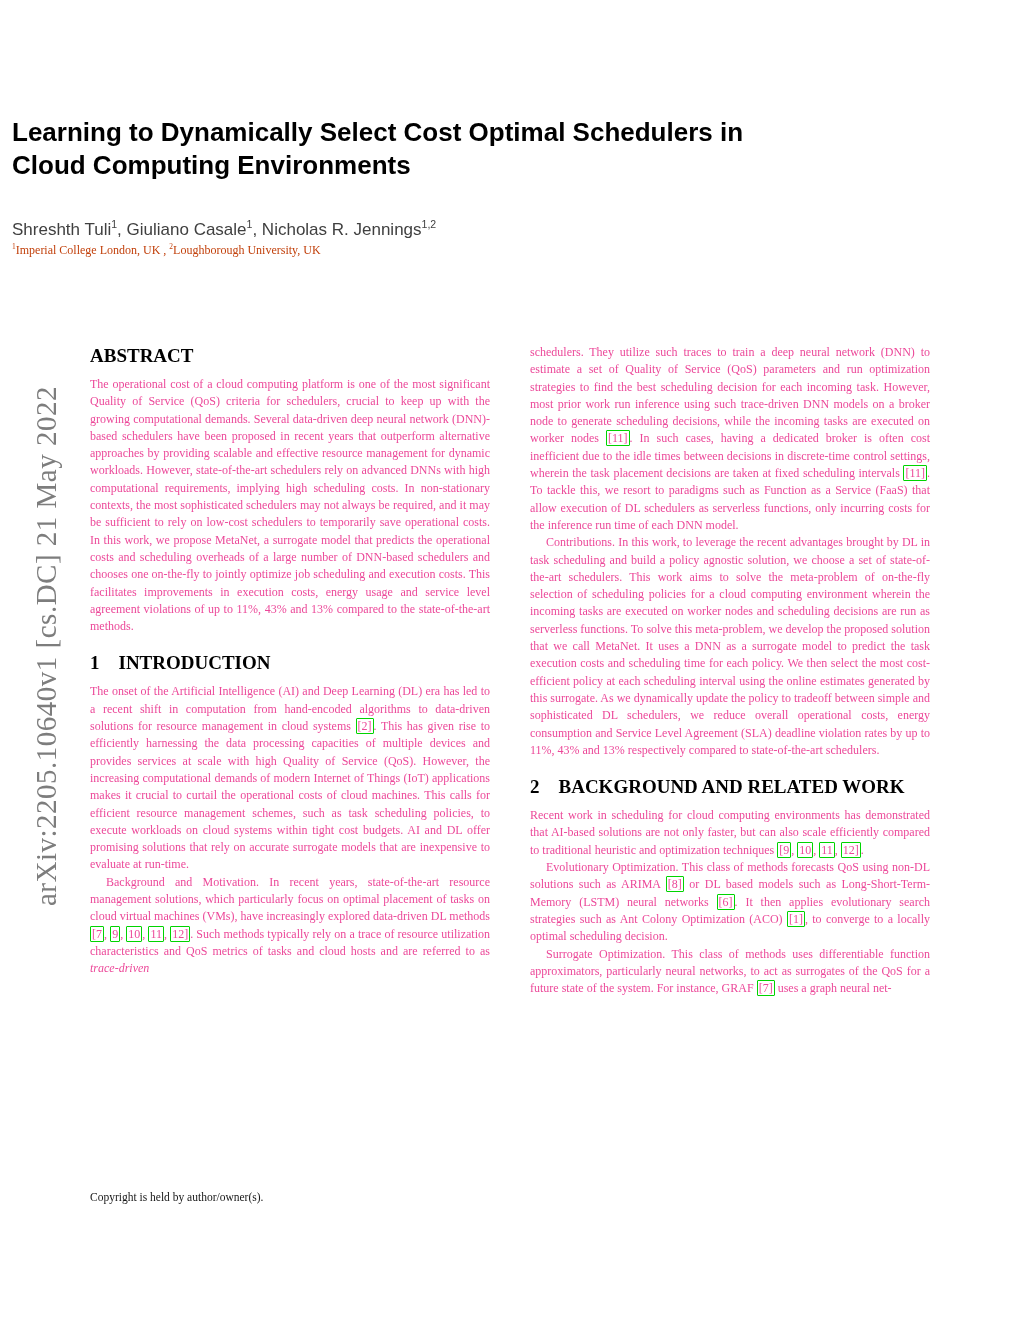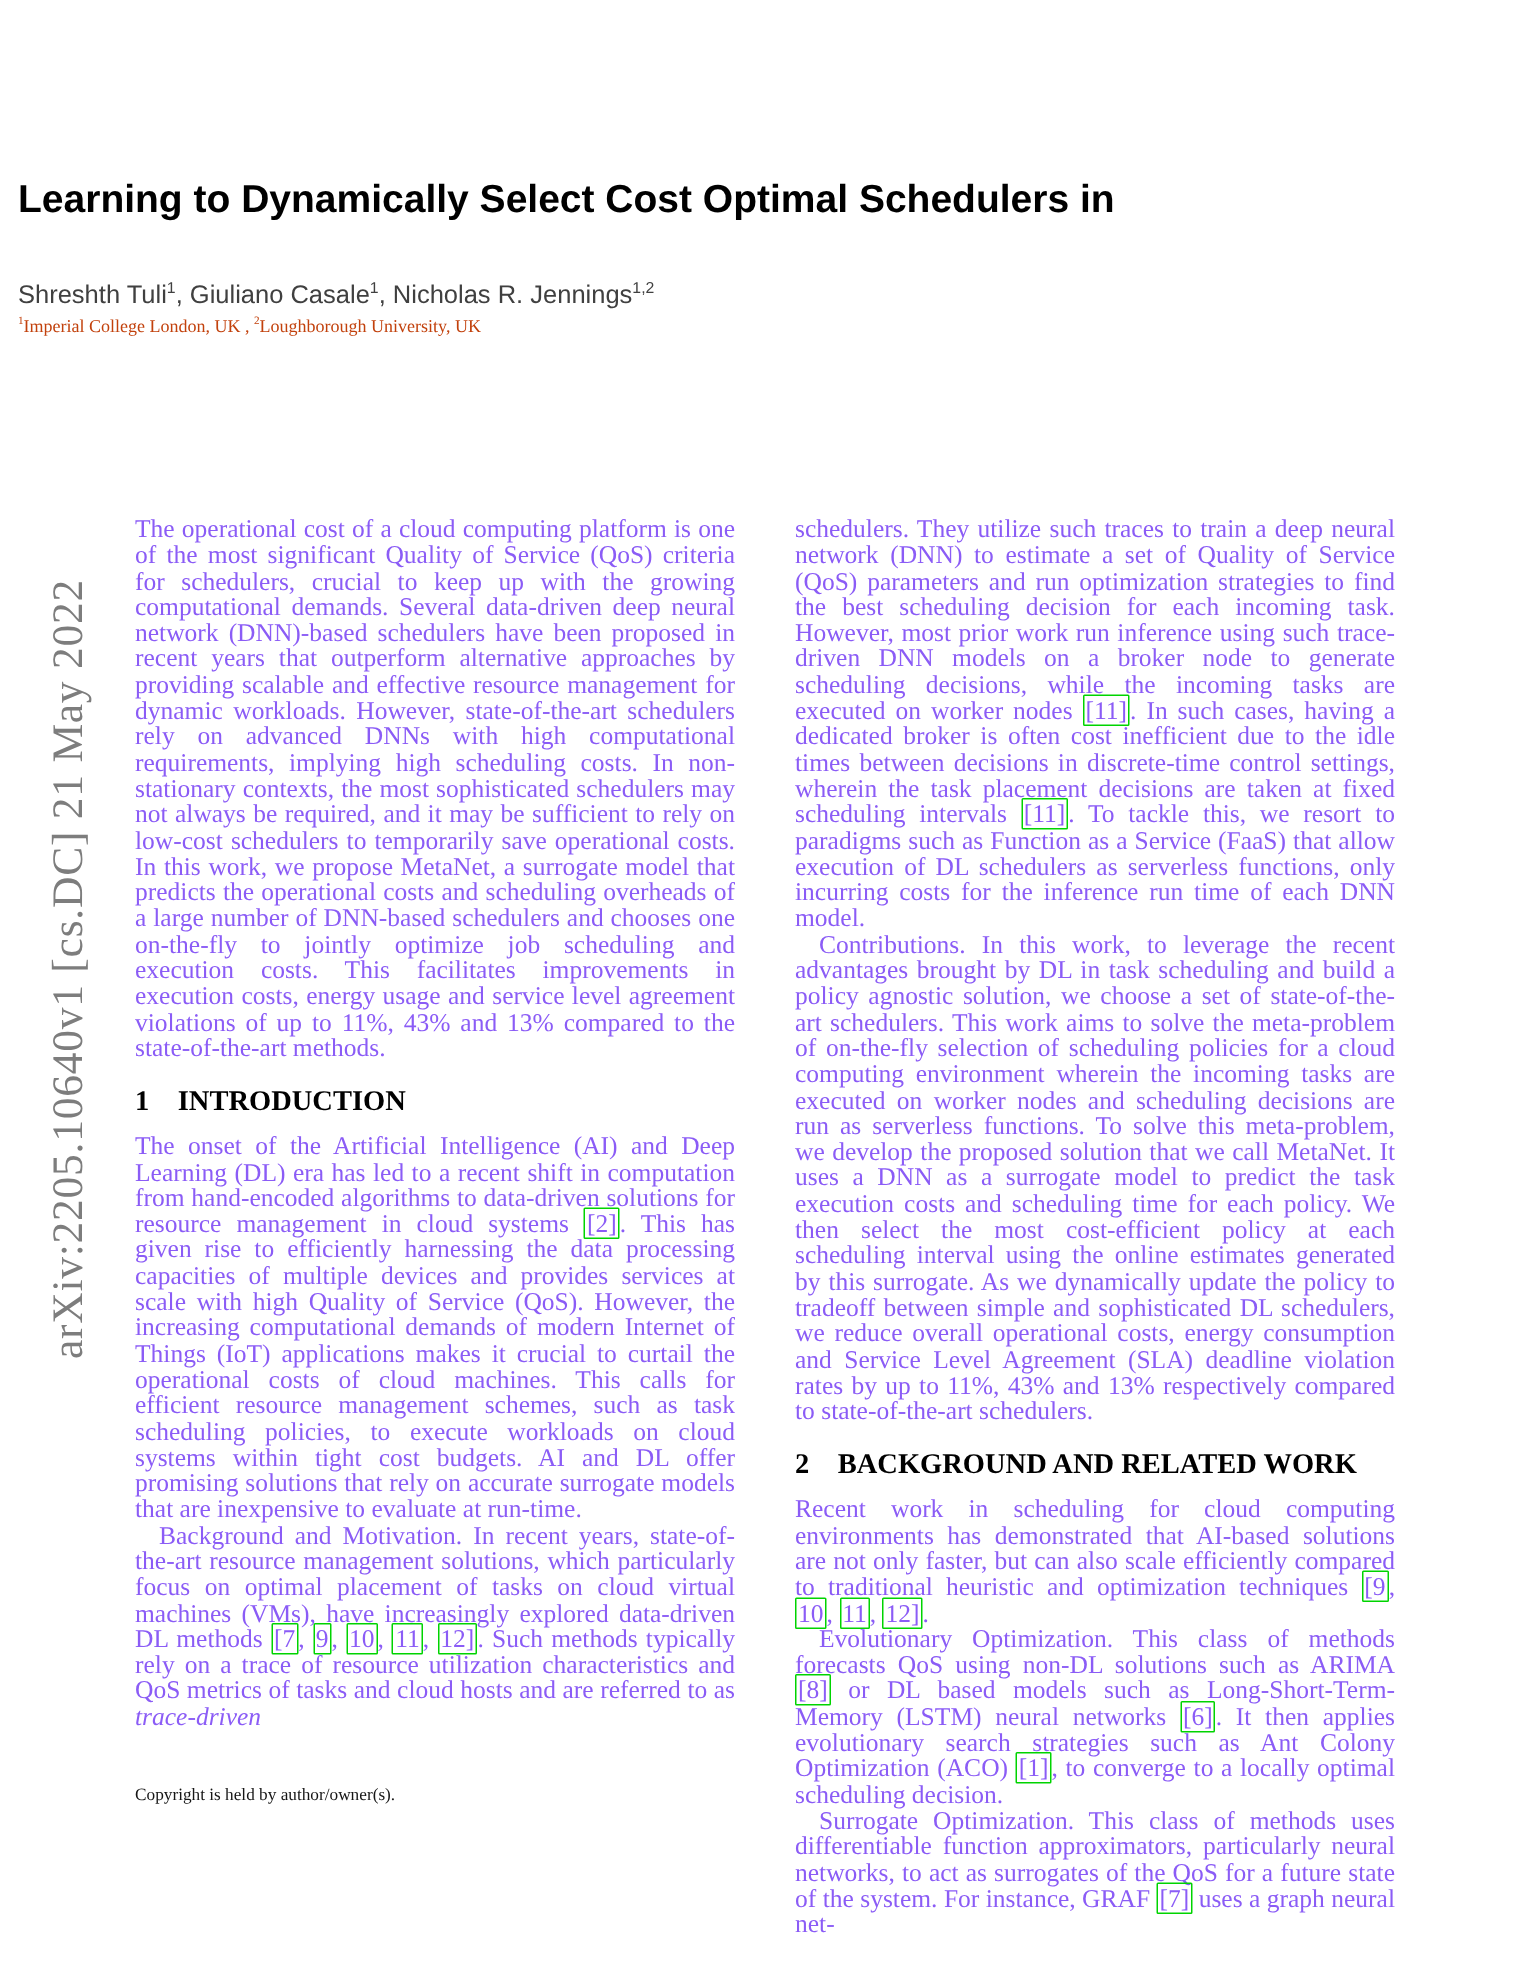--- a/index.html
+++ b/index.html
@@ -67,24 +67,24 @@
     font-weight: bold;
     font-size: 19px;
     line-height: 23px;
     color: #000000;
     margin: 16px 0 9px 0;
   }
   .sec-heading.first { margin-top: 0; }
   .sec-num { display: inline-block; margin-right: 19px; }
 
   .body-par {
-    font-size: 17px;
+    font-size: 12px;
     line-height: 17.3px;
     text-align: justify;
-    color: #8b5cf6;
+    color: #ec4899;
   }
   .body-par.indent { text-indent: 16px; }
 
   .seg-b { font-weight: normal; }
   .seg-i { font-style: italic; }
   .seg-sup { vertical-align: super; font-size: 62%; line-height: 0; }
   .seg-cite {
     border: 1.5px solid #00d400;
     padding: 0 1px;
     border-radius: 1px;
@@ -103,28 +103,30 @@
 </head>
 <body>
 
 <div class="page">
 
   <div class="arxiv-banner">arXiv:2205.10640v1  [cs.DC]  21 May 2022</div>
 
   <div class="header">
     <h1 class="title">
       <span>Learning to Dynamically Select Cost Optimal Schedulers in</span><br>
+      <span>Cloud Computing Environments</span>
     </h1>
     <div class="authors"><span class="seg-text">Shreshth Tuli</span><span class="seg-sup">1</span><span class="seg-text">, Giuliano Casale</span><span class="seg-sup">1</span><span class="seg-text">, Nicholas R. Jennings</span><span class="seg-sup">1,2</span></div>
     <div class="affiliation"><span class="seg-sup">1</span><span class="seg-text">Imperial College London, UK , </span><span class="seg-sup">2</span><span class="seg-text">Loughborough University, UK</span></div>
   </div>
 
   <div class="columns">
 
     <div class="col">
+      <h2 class="sec-heading first">ABSTRACT</h2>
       <p class="body-par"><span class="seg-text">The operational cost of a cloud computing platform is one of the most significant Quality of Service (QoS) criteria for schedulers, crucial to keep up with the growing computational demands. Several data-driven deep neural network (DNN)-based schedulers have been proposed in recent years that outperform alternative approaches by providing scalable and effective resource management for dynamic workloads. However, state-of-the-art schedulers rely on advanced DNNs with high computational requirements, implying high scheduling costs. In non-stationary contexts, the most sophisticated schedulers may not always be required, and it may be sufficient to rely on low-cost schedulers to temporarily save operational costs. In this work, we propose MetaNet, a surrogate model that predicts the operational costs and scheduling overheads of a large number of DNN-based schedulers and chooses one on-the-fly to jointly optimize job scheduling and execution costs. This facilitates improvements in execution costs, energy usage and service level agreement violations of up to 11%, 43% and 13% compared to the state-of-the-art methods.</span></p>
 
       <h2 class="sec-heading">
         <span class="sec-num">1</span><span>INTRODUCTION</span>
       </h2>
       <p class="body-par"><span class="seg-text">The onset of the Artificial Intelligence (AI) and Deep Learning (DL) era has led to a recent shift in computation from hand-encoded algorithms to data-driven solutions for resource management in cloud systems </span><span class="seg-cite" style="border-color: rgb(0, 212, 0);">[2]</span><span class="seg-text">. This has given rise to efficiently harnessing the data processing capacities of multiple devices and provides services at scale with high Quality of Service (QoS). However, the increasing computational demands of modern Internet of Things (IoT) applications makes it crucial to curtail the operational costs of cloud machines. This calls for efficient resource management schemes, such as task scheduling policies, to execute workloads on cloud systems within tight cost budgets. AI and DL offer promising solutions that rely on accurate surrogate models that are inexpensive to evaluate at run-time.</span></p>
       <p class="body-par indent"><span class="seg-b">Background and Motivation.</span><span class="seg-text"> In recent years, state-of-the-art resource management solutions, which particularly focus on optimal placement of tasks on cloud virtual machines (VMs), have increasingly explored data-driven DL methods </span><span class="seg-cite" style="border-color: rgb(0, 212, 0);">[7</span><span class="seg-text">, </span><span class="seg-cite" style="border-color: rgb(0, 212, 0);">9</span><span class="seg-text">, </span><span class="seg-cite" style="border-color: rgb(0, 212, 0);">10</span><span class="seg-text">, </span><span class="seg-cite" style="border-color: rgb(0, 212, 0);">11</span><span class="seg-text">, </span><span class="seg-cite" style="border-color: rgb(0, 212, 0);">12]</span><span class="seg-text">. Such methods typically rely on a trace of resource utilization characteristics and QoS metrics of tasks and cloud hosts and are referred to as </span><span class="seg-i">trace-driven</span></p>
     </div>
 
     <div class="col">

